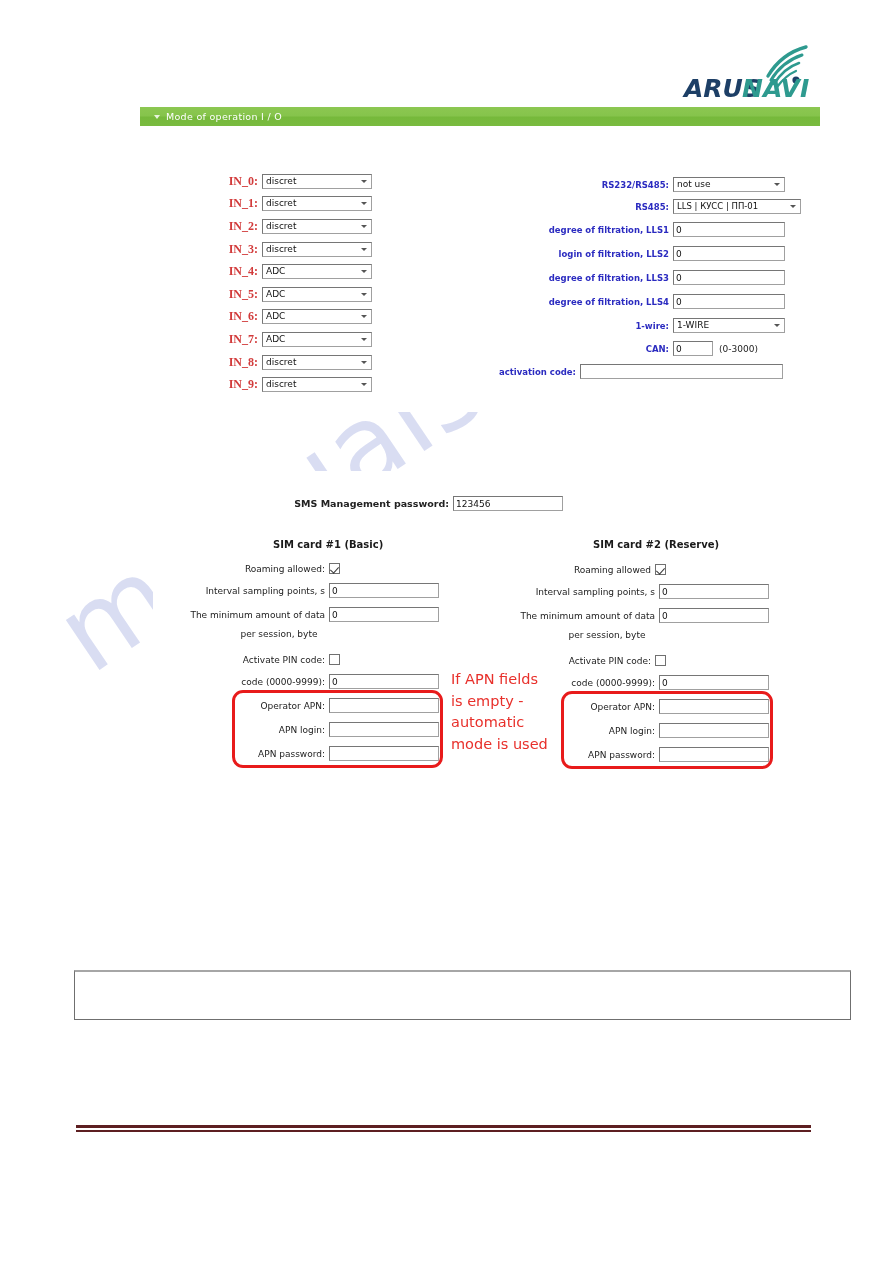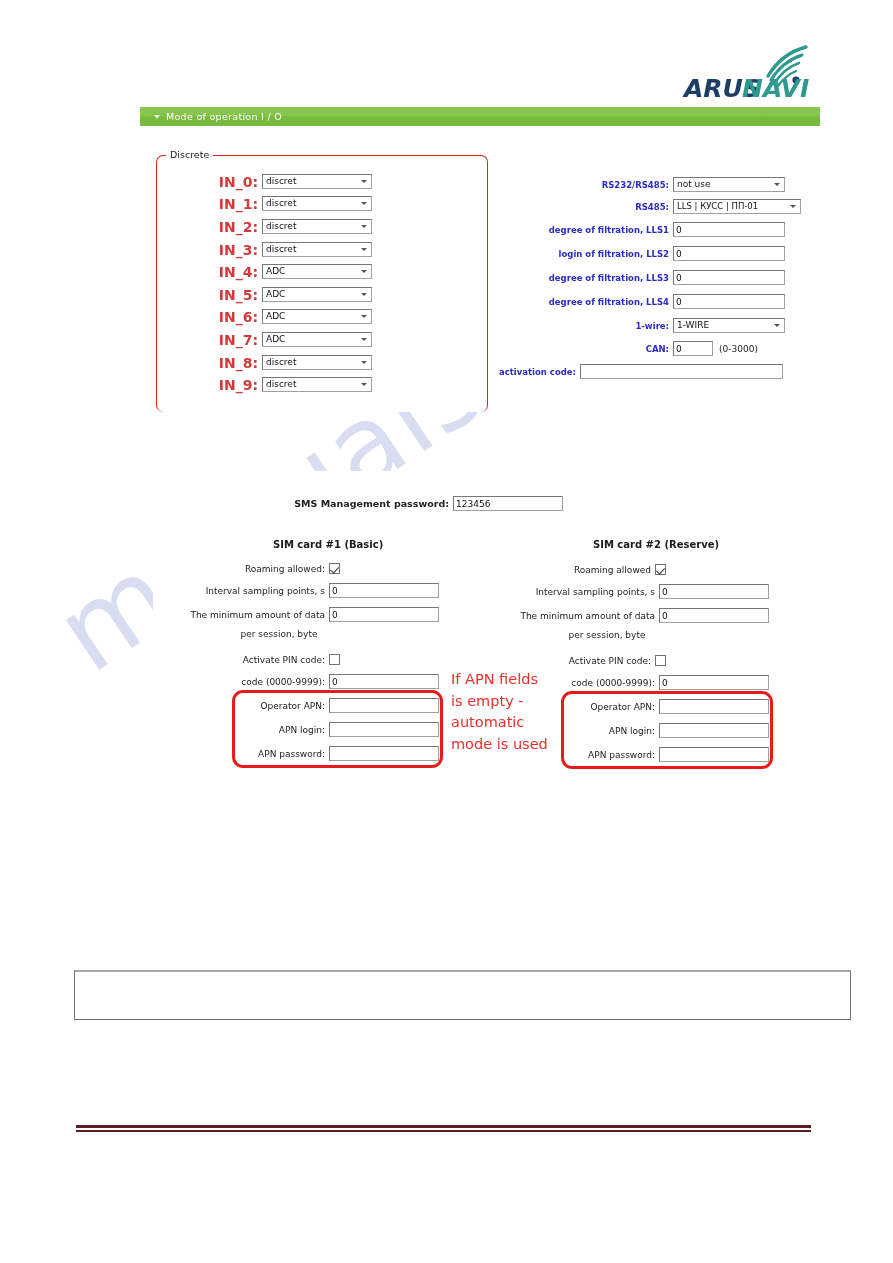--- a/index.html
+++ b/index.html
@@ -110,21 +110,21 @@
     align-items: center;
     height: 15px;
   }
   .lbl {
     font-size: 9px;
     text-align: right;
     white-space: nowrap;
     padding-right: 4px;
     box-sizing: border-box;
   }
-  .lbl.red  { color: #d23b3b; font-weight: bold; font-size: 14px; }
+  .lbl.red  { color: #d23b3b; font-weight: bold; font-size: 12px; font-family: Liberation Serif, serif; }
   .lbl.blue { color: #2b2bc0; font-weight: bold; font-size: 8.5px; }
   .lbl.dark { color: #222222; }
 
   input.txt, .selbox {
     box-sizing: border-box;
     height: 15px;
     border: 1px solid #a0a0a0;
     border-top-color: #767676;
     border-left-color: #767676;
     background: #ffffff;
@@ -239,23 +239,20 @@
 </div>
 
 <div class="panel" style="left:140px; top:107px; width:680px;">
 
   <div class="panel-header">
     <span class="caret"></span><span>Mode of operation I / O</span>
   </div>
 
   <div class="panel-body" style="height:286px;">
 
-    <div class="fsbox red" style="left:16px; top:29px; width:332px; height:257px;">
-      <span class="fsleg">Discrete</span>
-    </div>
 
     <div class="row" style="left:72px; top:48px;">
       <span class="lbl red" style="width:50px;">IN_0:</span>
       <div class="selbox" style="width:110px;">
         <span>discret</span>
         <span class="arw"></span>
       </div>
     </div>
     <div class="row" style="left:72px; top:70px;">
       <span class="lbl red" style="width:50px;">IN_1:</span>

